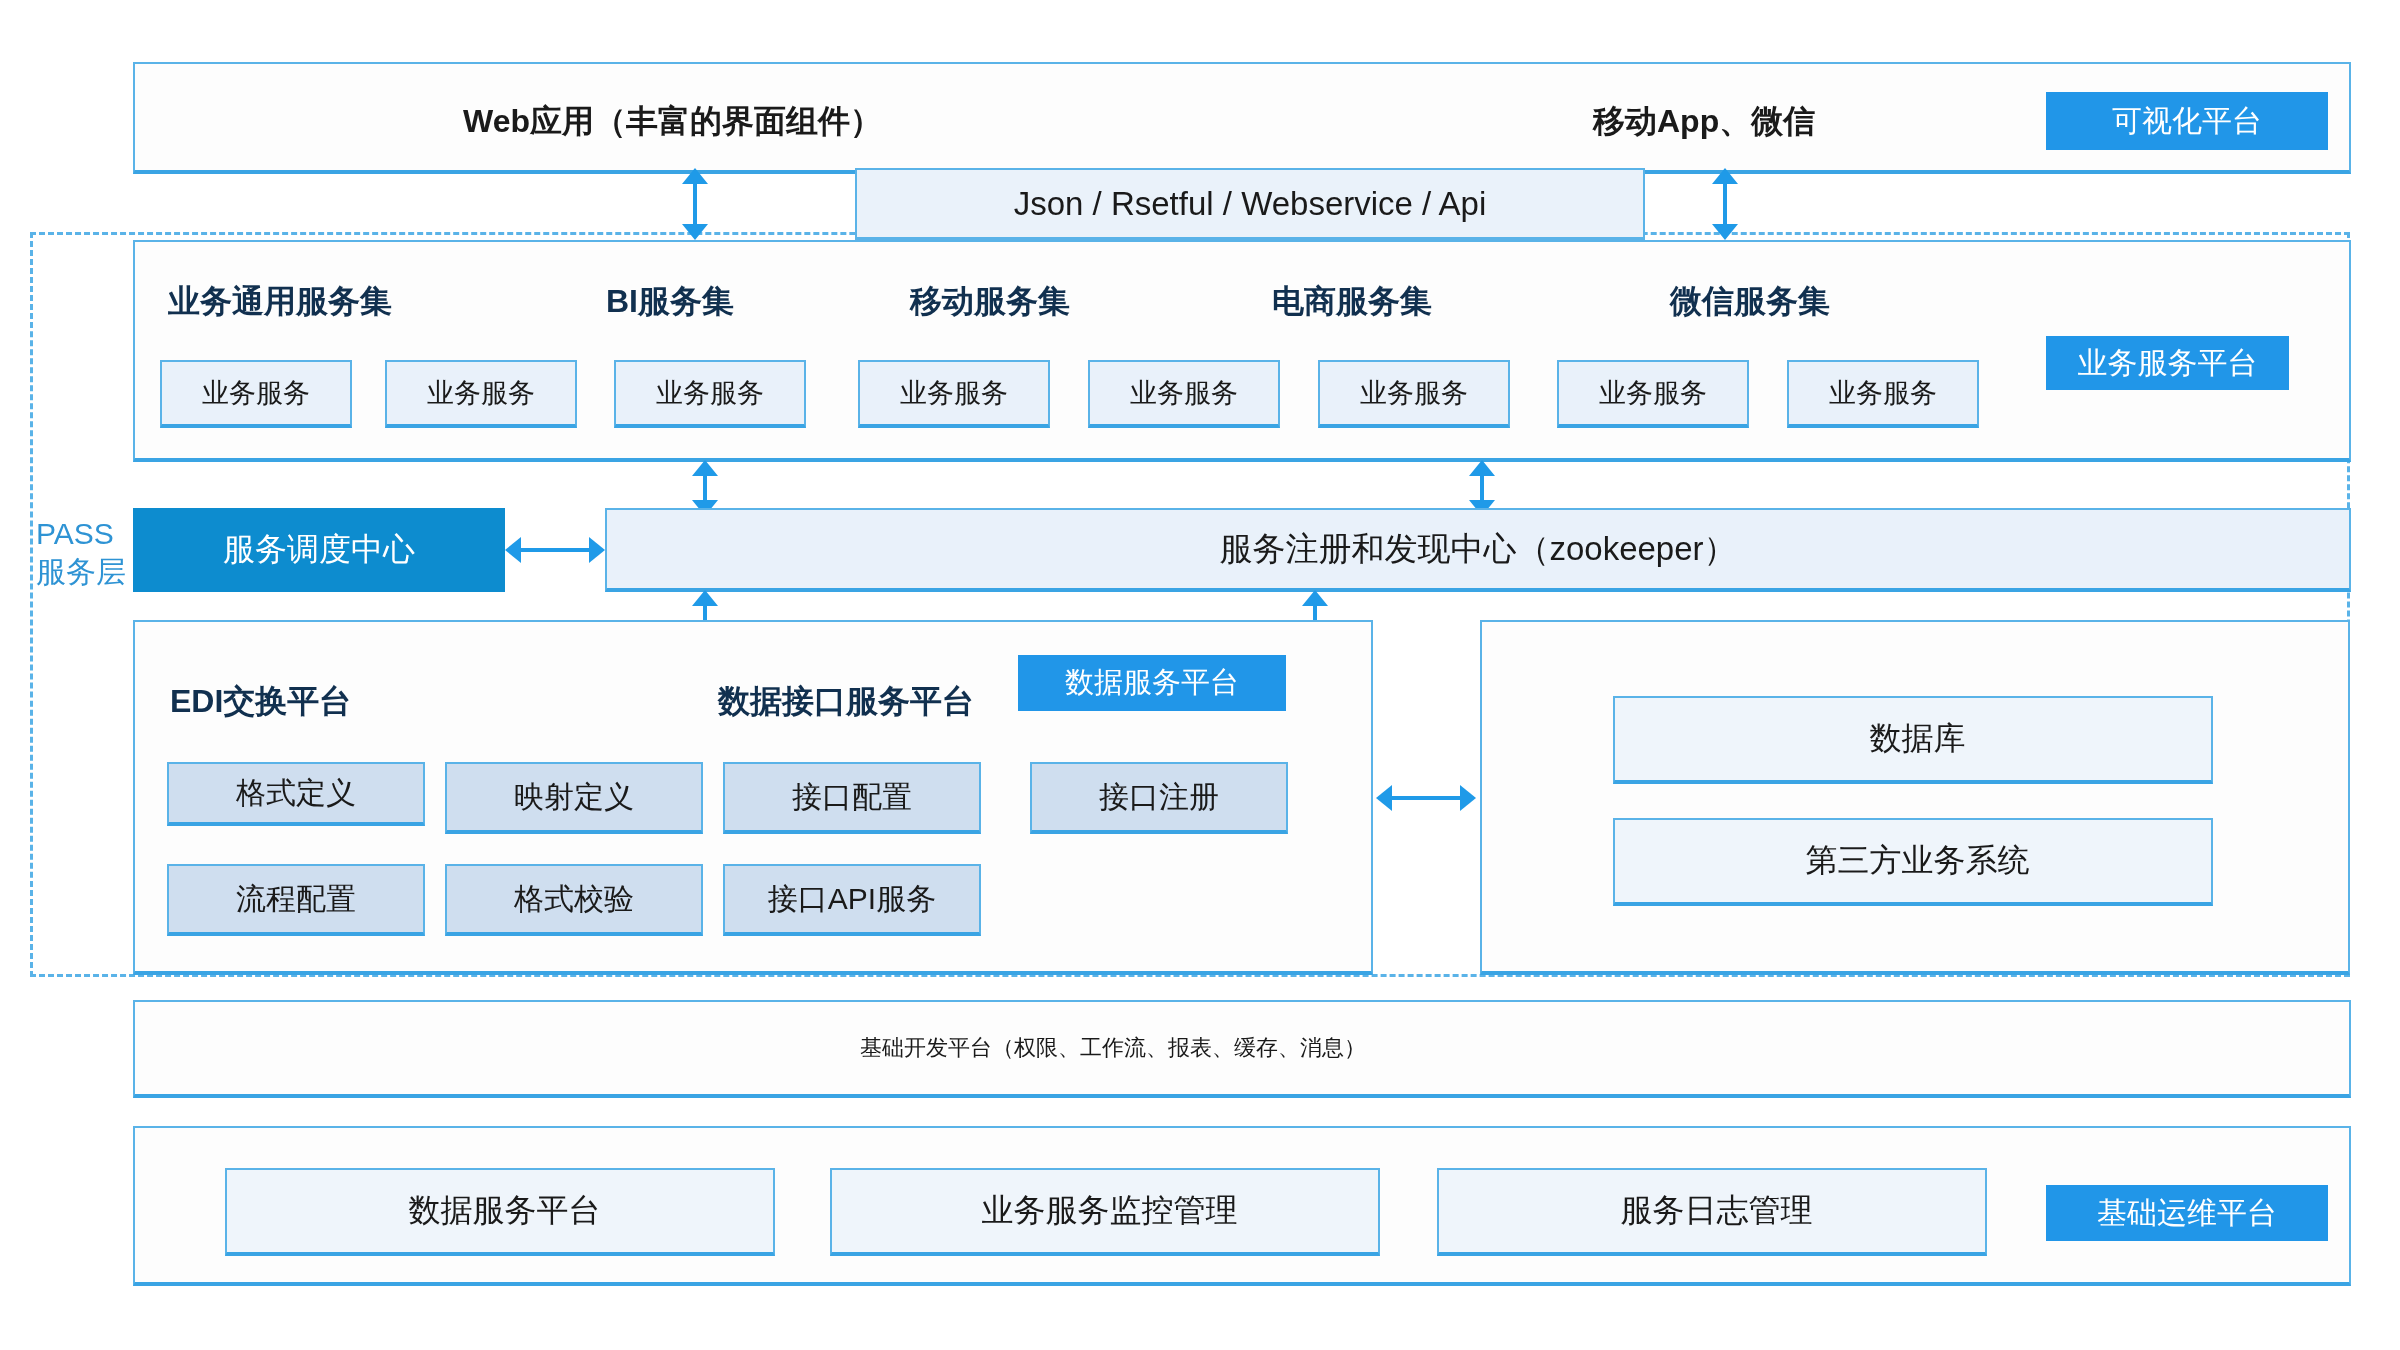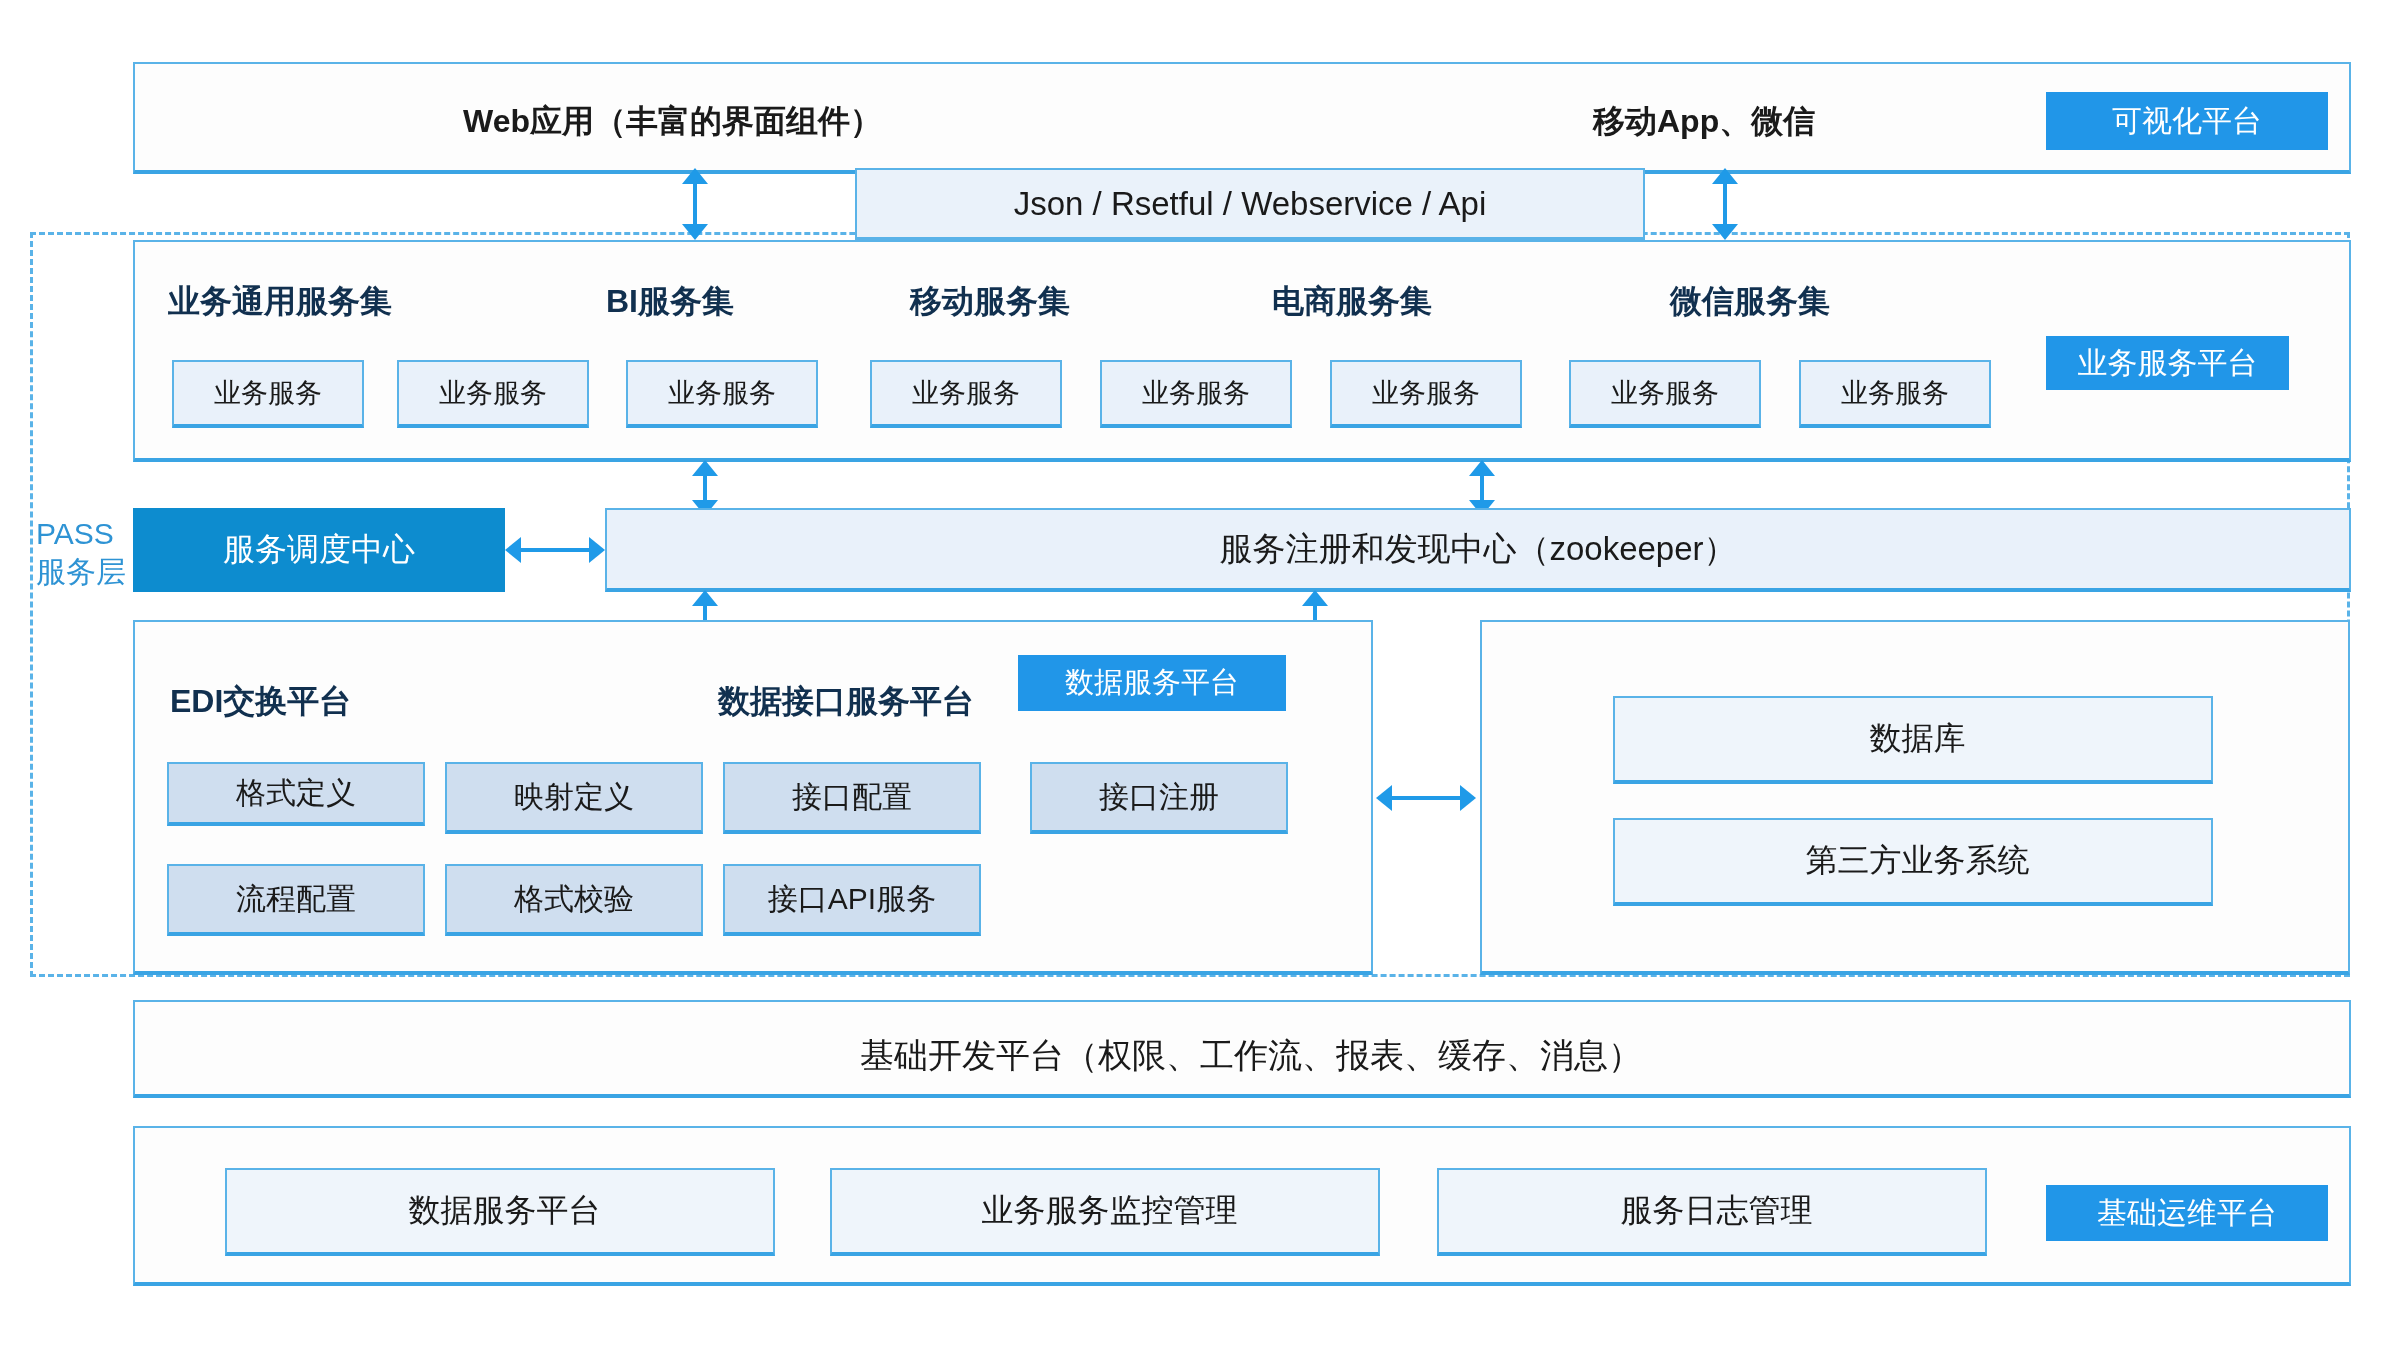--- a/index.html
+++ b/index.html
@@ -63,33 +63,33 @@
   .hdr-black{
     position:absolute;
     color:#1a1a1a;
     font-weight:bold;
     font-size:32px;
     white-space:nowrap;
   }
   .plain-txt{
     position:absolute;
     color:#1a1a1a;
-    font-size:34px;
+    font-size:22px;
     white-space:nowrap;
   }
 
   
   .chip{
     position:absolute;
     background:#e9f1fa;
     border:2px solid #5ab3e8;
     border-bottom-width:4px;
     border-bottom-color:#3aa4e4;
     display:flex;align-items:center;justify-content:center;
-    font-size:27px;color:#1a1a1a;margin-left:12px;
+    font-size:27px;color:#1a1a1a;
   }
   .chip-mid{
     position:absolute;
     background:#cfdeef;
     border:2px solid #5ab3e8;
     border-bottom-width:4px;
     border-bottom-color:#3aa4e4;
     display:flex;align-items:center;justify-content:center;
     font-size:30px;color:#1a1a1a;
   }

